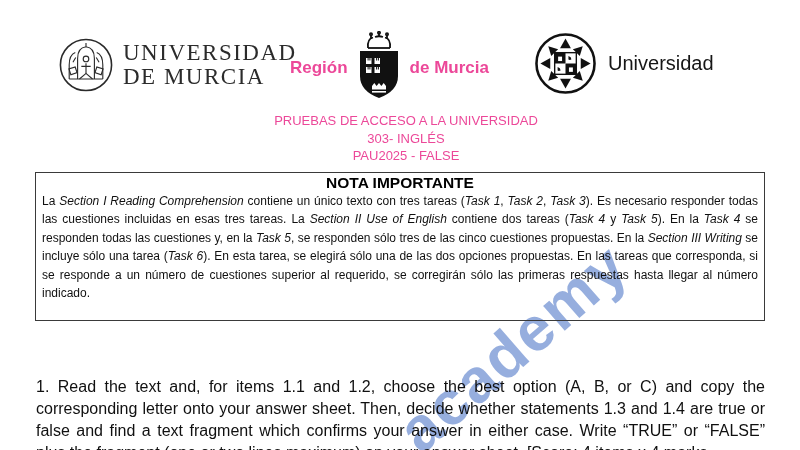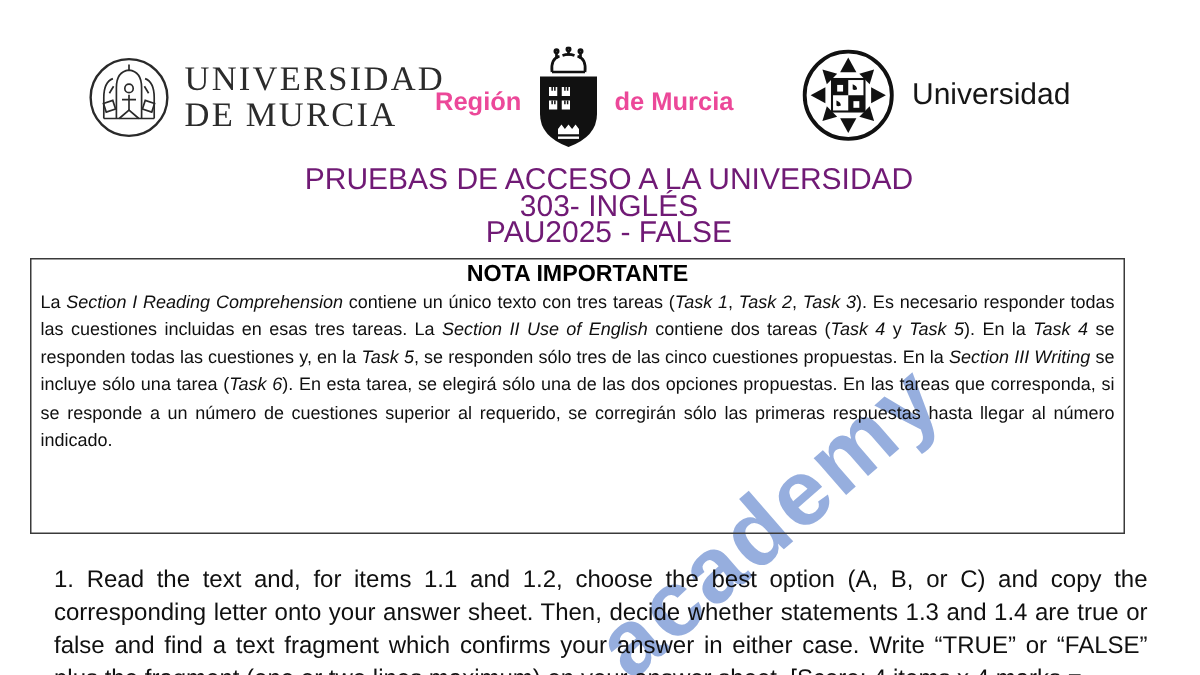--- a/index.html
+++ b/index.html
@@ -27,26 +27,26 @@
 
   .region-group { position:absolute; left:290px; top:30px; height:76px; display:flex; align-items:center; gap:8px; }
   .region-word { font-size:17px; font-weight:bold; color:#ec4899; }
   .region-emblem { width:46px; height:74px; display:block; }
 
   .upct-group { position:absolute; left:534px; top:32px; display:flex; align-items:center; gap:11px; }
   .upct-emblem { width:63px; height:63px; display:block; }
   .upct-text { font-size:20px; line-height:20.5px; color:#161616; }
 
   
-  .title-block { position:absolute; left:12px; right:0; top:112px; text-align:center; font-size:20px; line-height:17.5px; color:#701a75; }
+  .title-block { position:absolute; left:12px; right:0; top:112px; text-align:center; font-size:13px; line-height:17.5px; color:#ec4899; }
   .title-bold { font-weight:normal; }
 
   
   .nota-box {
-    position:absolute; left:20px; top:172px; width:730px; height:184px;
+    position:absolute; left:35px; top:172px; width:730px; height:149px;
     border:1.5px solid #3a3a3a; padding:1px 6px 0 6px; background:transparent;
   }
   .nota-heading { text-align:center; font-weight:bold; font-size:15.5px; line-height:18px; color:#000; }
   .nota-para { font-size:12px; line-height:18.4px; text-align:justify; color:#101010; }
   .seg-i { font-style:italic; }
   .seg-b { font-weight:normal;margin-top:12px; }
 
   
   .section-heading {
     position:absolute; left:0; right:0; top:343px; text-align:center;

